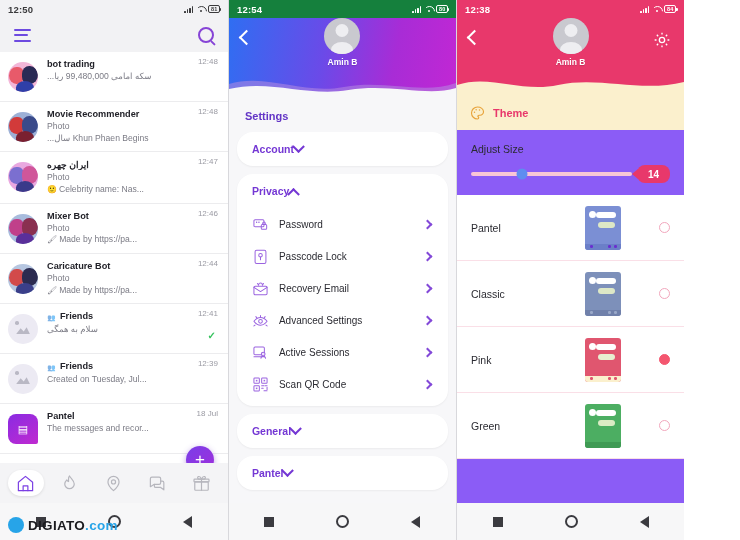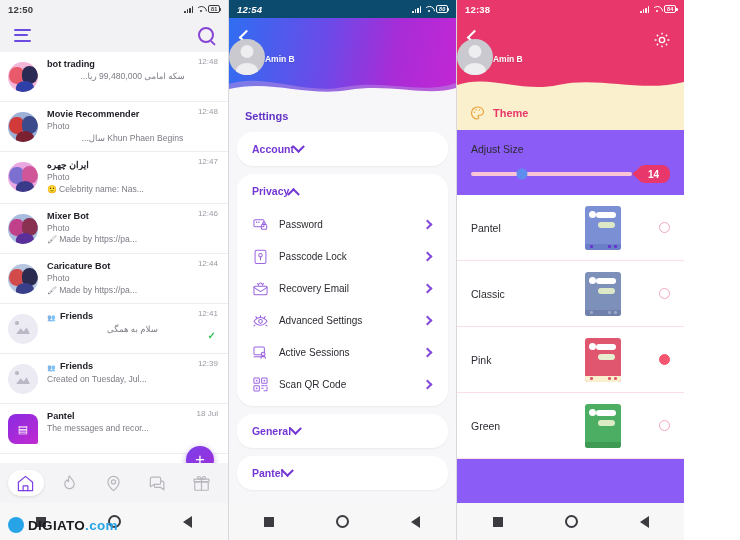--- a/index.html
+++ b/index.html
@@ -14,21 +14,21 @@
   .panel { position: relative; width: 246.6px; height: 540px; overflow: hidden; background: #f7f7f9; }
   .panel + .panel { border-left: 1px solid #d8d8dc; }
 
   
   .statusbar {
     height: 18px; display: flex; align-items: center;
     justify-content: space-between; padding: 0 8px;
     font-size: 9.5px; font-weight: bold; letter-spacing: .2px;
   }
   .sb-light { background: #f2f2f4; color: #3a3a3c; }
-  .sb-purple { background: #0c4a6e; color: #ffffff; font-style: italic; }
+  .sb-purple { background: #15803d; color: #ffffff; }
   .sb-pink { background: #e8386b; color: #ffffff; }
   .sb-icons { display: flex; align-items: center; gap: 3px; }
   .sig { display: inline-flex; align-items: flex-end; gap: 1px; height: 8px; }
   .sig i { display: block; width: 1.6px; background: currentColor; border-radius: .5px; }
   .sig i:nth-child(1){height:2.5px}.sig i:nth-child(2){height:4px}
   .sig i:nth-child(3){height:5.5px}.sig i:nth-child(4){height:7px}
   .wifi { width: 9px; height: 8px; position: relative; }
   .wifi:before {
     content:''; position:absolute; left:0; top:1px; width:9px; height:9px;
     border:1.5px solid currentColor; border-radius:50%;
@@ -47,21 +47,21 @@
   .search-ic:after { content:''; position:absolute; right:-4px; bottom:-3px; width:6px; height:2px; background:#8644d6; border-radius:2px; transform:rotate(45deg); }
 
   .chatlist { background:#ffffff; height: 425px; overflow:hidden; }
   .chat-row { display:flex; padding:7px 10px 7px 8px; border-bottom:1px solid #ececee; position:relative; min-height:50px; }
   .avatar { width:30px; height:30px; border-radius:50%; flex:0 0 30px; margin-top:3px; position:relative; overflow:hidden; }
   .av-body { position:absolute; inset:0; }
   .av-blob { position:absolute; border-radius:50%; }
   .chat-main { flex:1; padding-left:9px; min-width:0; }
   .chat-title { font-size:9.2px; font-weight:bold; color:#23232a; margin-bottom:2px; white-space:nowrap; overflow:hidden; }
   .chat-sub { font-size:8.6px; color:#7b7b85; white-space:nowrap; overflow:hidden; line-height:1.35; }
-  .chat-sub.rtl { direction:rtl; text-align:center; }
+  .chat-sub.rtl { direction:rtl; text-align:left; }
   .chat-time { font-size:8px; color:#9a9aa3; position:absolute; right:10px; top:5px; }
   .tick { position:absolute; right:12px; top:26px; color:#34c25c; font-size:10px; font-weight:bold; }
   .grp-ic { display:inline-block; width:10px; height:8px; margin-right:3px; vertical-align:-1px; opacity:.55; }
   .ph-av { background:#eceaf3; display:flex; align-items:center; justify-content:center; }
   .ph-av:before { content:''; width:14px; height:10px; background:#b9b8c4; clip-path: polygon(0 100%, 33% 40%, 55% 72%, 76% 30%, 100% 100%); }
   .ph-av:after { content:''; position:absolute; left:7px; top:7px; width:3.5px; height:3.5px; border-radius:50%; background:#b9b8c4; }
   .mini-emoji { font-size:8px; margin-right:2px; }
   .pantel-av { background: linear-gradient(145deg,#8a2be2,#c02ad0); display:flex; align-items:center; justify-content:center; color:#fff; font-size:11px; border-radius:8px 8px 2px 8px; }
 
   .fab { position:absolute; right:14px; bottom:66px; width:28px; height:28px; border-radius:50%;
@@ -82,21 +82,21 @@
 
   .watermark { position:absolute; left:8px; bottom:7px; display:flex; align-items:center; gap:4px; }
   .wm-dot { width:16px; height:16px; border-radius:50%; background:#27a4e8; }
   .wm-text { font-size:13.5px; font-weight:bold; letter-spacing:.3px; }
   .wm-text .b { color:#1b1b1f; } .wm-text .c { color:#27a4e8; }
 
   
   .hdr { position:relative; height:78px; overflow:hidden; }
   .hdr-grad { position:absolute; inset:0; background: linear-gradient(100deg,#2f6ef2 0%, #6b4ae8 42%, #a82cd6 72%, #c227d4 100%); }
   .hdr-wave { position:absolute; left:0; bottom:-1px; width:100%; height:26px; }
-  .hdr-inner { position:relative; height:100%; display:flex; flex-direction:row; align-items:center; }
+  .hdr-inner { position:relative; height:100%; display:flex; flex-direction:column; align-items:center; }
   .avatar-big { width:36px; height:36px; border-radius:50%; background:#c9c9cf; position:relative; overflow:hidden; }
   .avatar-big:before { content:''; position:absolute; left:50%; top:6px; transform:translateX(-50%); width:13px; height:13px; border-radius:50%; background:#eeeef1; }
   .avatar-big:after { content:''; position:absolute; left:50%; bottom:-4px; transform:translateX(-50%); width:22px; height:16px; border-radius:50% 50% 0 0; background:#eeeef1; }
   .avatar-name { font-size:8.5px; color:#ffffff; margin-top:3px; font-weight:bold; text-shadow:0 1px 1px rgba(0,0,0,.15); }
   .back-chev { position:absolute; left:12px; top:14px; width:11px; height:11px; border-left:2.2px solid #fff; border-bottom:2.2px solid #fff; transform:rotate(45deg); }
   .gear { position:absolute; right:12px; top:12px; width:20px; height:20px; }
 
   .sec-title { font-size:11px; font-weight:bold; color:#6335c6; padding:14px 16px 10px; }
   .card { background:#ffffff; border-radius:16px; margin:0 8px 8px; box-shadow:0 1px 2px rgba(0,0,0,.05); overflow:hidden; }
   .card-head { display:flex; align-items:center; justify-content:flex-start; padding:11px 15px; }

